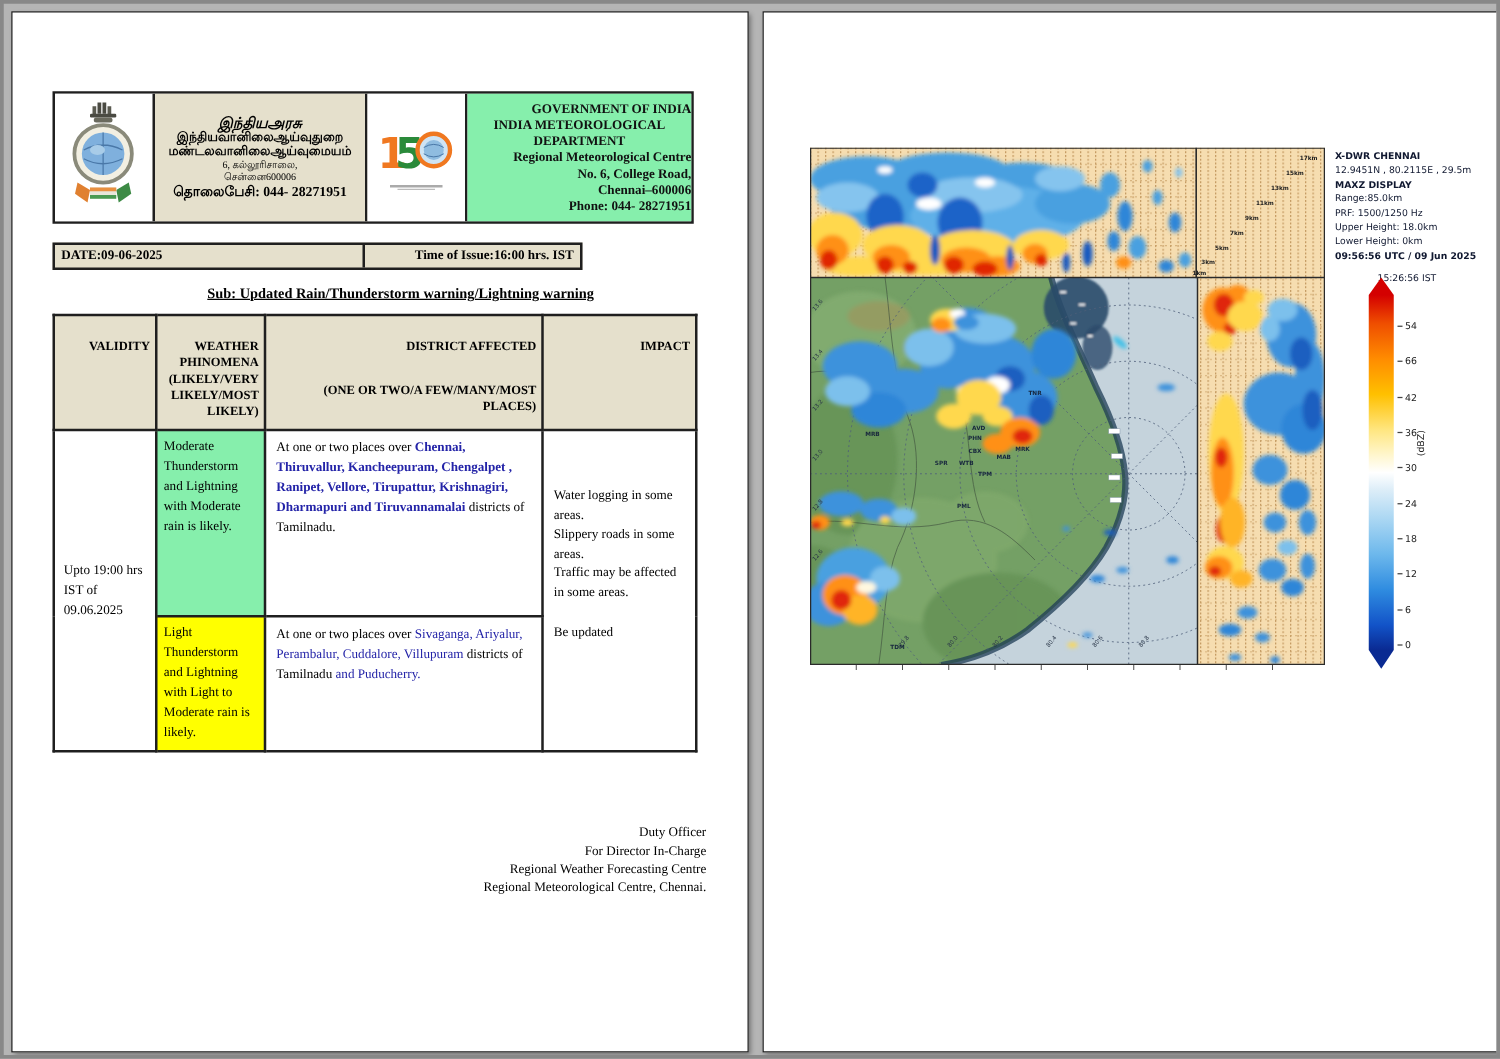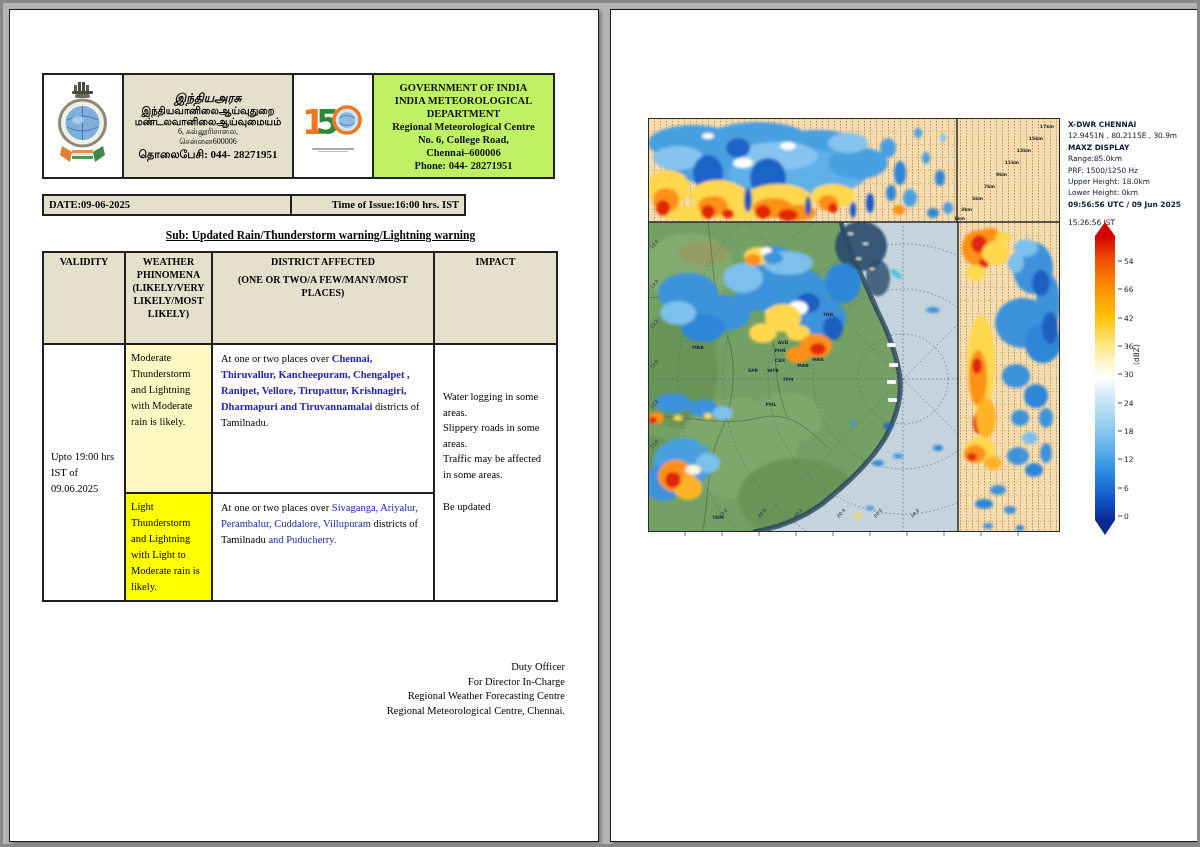--- a/index.html
+++ b/index.html
@@ -9,61 +9,61 @@
   .page-right{left:607px;top:6px;width:588px;height:831px;}
   .abs{position:absolute;}
 
   
   .hdr{left:32px;top:63px;width:513px;height:106px;display:flex;border:2px solid #1f1f1f;box-sizing:border-box;}
   .hdr-cell{border-right:2px solid #1f1f1f;box-sizing:border-box;display:flex;flex-direction:column;align-items:center;justify-content:center;text-align:center;}
   .hdr-cell:last-child{border-right:none;}
   .c-emblem{width:80px;background:#fff;}
   .c-tamil{width:170px;background:#e5e0cc;}
   .c-logo{width:80px;background:#fff;}
-  .c-eng{flex:1;background:#bef264;}
+  .c-eng{flex:1;background:#86efac;align-items:flex-end;}
   .tam0{font-size:12px;font-weight:bold;line-height:14px;font-style:italic;}
   .tam1{font-size:10px;font-weight:bold;line-height:11px;}
   .tam2{font-size:8px;line-height:10px;}
   .tam3{font-size:11px;font-weight:bold;line-height:15px;}
   .eng{font-size:10.5px;font-weight:bold;line-height:13px;color:#111;}
   .logo-cap{width:42px;height:2px;background:#aaa;margin-top:2px;}
   .logo-cap2{width:30px;height:1px;background:#bbb;margin-top:1px;}
 
   
   .datebar{left:32px;top:184px;width:424px;height:22px;display:flex;border:2px solid #1f1f1f;background:#e5e0cc;box-sizing:border-box;font-weight:bold;font-size:10.5px;}
   .datebar .dcell{line-height:18px;padding:0 5px;box-sizing:border-box;}
   .dcell.dl{width:248px;border-right:2px solid #1f1f1f;text-align:left;}
   .dcell.dr{flex:1;text-align:right;}
 
   .subject{left:0;top:219px;width:621px;text-align:center;font-weight:bold;font-size:11.5px;text-decoration:underline;}
 
   
   .warn{left:32px;top:241px;border-collapse:collapse;table-layout:fixed;width:514px;font-size:10.5px;}
   .warn td,.warn th{border:2px solid #1f1f1f;vertical-align:top;box-sizing:border-box;}
-  .warn th{background:#e5e0cc;font-size:10px;font-weight:bold;padding:2px 4px 0 4px;vertical-align:top;line-height:13px;}
-  .warn .hsub{margin-top:5px;}
+  .warn th{background:#e5e0cc;font-size:10px;font-weight:bold;padding:18px 4px 0 4px;vertical-align:top;line-height:13px;text-align:right;}
+  .warn .hsub{margin-top:22px;}
   .col-validity{width:82px;}.col-phen{width:87px;}.col-dist{width:222px;}.col-imp{width:123px;}
   .h-head{height:92px;}
   .r1{height:149px;}.r2{height:80px;}
   .cell-validity{vertical-align:middle !important;padding:0 4px 0 7px;line-height:16px;}
   .cell-phen{padding:5px 5px;line-height:16px;}
-  .bg-orange{background:#fef9c3;}
+  .bg-orange{background:#86efac;}
   .bg-yellow{background:#FFFF00;}
   .cell-dist{padding:6px 8px;line-height:16px;}
   .blue-b{color:#2424A8;font-weight:bold;}
   .blue-n{color:#2424A8;}
   .cell-imp{padding:44px 6px 0 8px;line-height:15.5px;}
   .imp-gap{margin-top:17px;}
 
   .signature{right:33px;top:650px;text-align:right;font-size:10.5px;line-height:14.5px;}
 
   
   .radar-info{left:457px;top:109px;width:132px;font-family:"DejaVu Sans",sans-serif;font-size:7.4px;line-height:11.4px;color:#101830;}
   .ri.b{font-weight:bold;}
-  .ri.gap{margin-top:7px;}
+  .ri.gap{margin-top:7px;margin-left:34px;}
 
   .cbar{left:484px;top:226px;width:20px;height:284px;background:linear-gradient(to bottom,
     #d40000 0%,#ef4e00 8%,#ff8c00 18%,#ffc000 28%,#ffe680 38%,#fff6cc 45%,#ffffff 50%,
     #dcedf8 55%,#abd7f3 63%,#6db8ec 73%,#2f8ce0 83%,#1253c8 93%,#0a2a92 100%);}
   .cb-up{left:484px;top:212px;width:0;height:0;border-left:10px solid transparent;border-right:10px solid transparent;border-bottom:14px solid #d40000;}
   .cb-dn{left:484px;top:510px;width:0;height:0;border-left:10px solid transparent;border-right:10px solid transparent;border-top:15px solid #0a2a92;}
   .cbtick{position:absolute;left:507px;transform:translateY(-50%);font-family:"DejaVu Sans",sans-serif;font-size:7.5px;color:#222;white-space:nowrap;}
   .cbtick::before{content:"";display:inline-block;width:4px;height:1px;background:#444;vertical-align:middle;margin-right:2px;}
   .dbz{left:521px;top:355px;font-family:"DejaVu Sans",sans-serif;font-size:7.5px;color:#222;transform:rotate(-90deg);transform-origin:left top;}
 
@@ -469,21 +469,21 @@
           <line x1="222" y1="414" x2="222" y2="418"></line>
         <line x1="259" y1="414" x2="259" y2="418"></line>
           <line x1="296" y1="414" x2="296" y2="418"></line>
         <line x1="333" y1="414" x2="333" y2="418"></line>
           <line x1="370" y1="414" x2="370" y2="418"></line>
       </g>
     </svg>
 
     <div class="abs radar-info">
       <div class="ri b">X-DWR CHENNAI</div>
-      <div class="ri">12.9451N , 80.2115E , 30.9m</div>
+      <div class="ri">12.9451N , 80.2115E , 29.5m</div>
       <div class="ri b">MAXZ DISPLAY</div>
       <div class="ri">Range:85.0km</div>
       <div class="ri">PRF: 1500/1250 Hz</div>
       <div class="ri">Upper Height: 18.0km</div>
       <div class="ri">Lower Height: 0km</div>
       <div class="ri b">09:56:56 UTC / 09 Jun 2025</div>
       <div class="ri gap">15:26:56  IST</div>
     </div>
 
     <div class="abs cb-up"></div>

